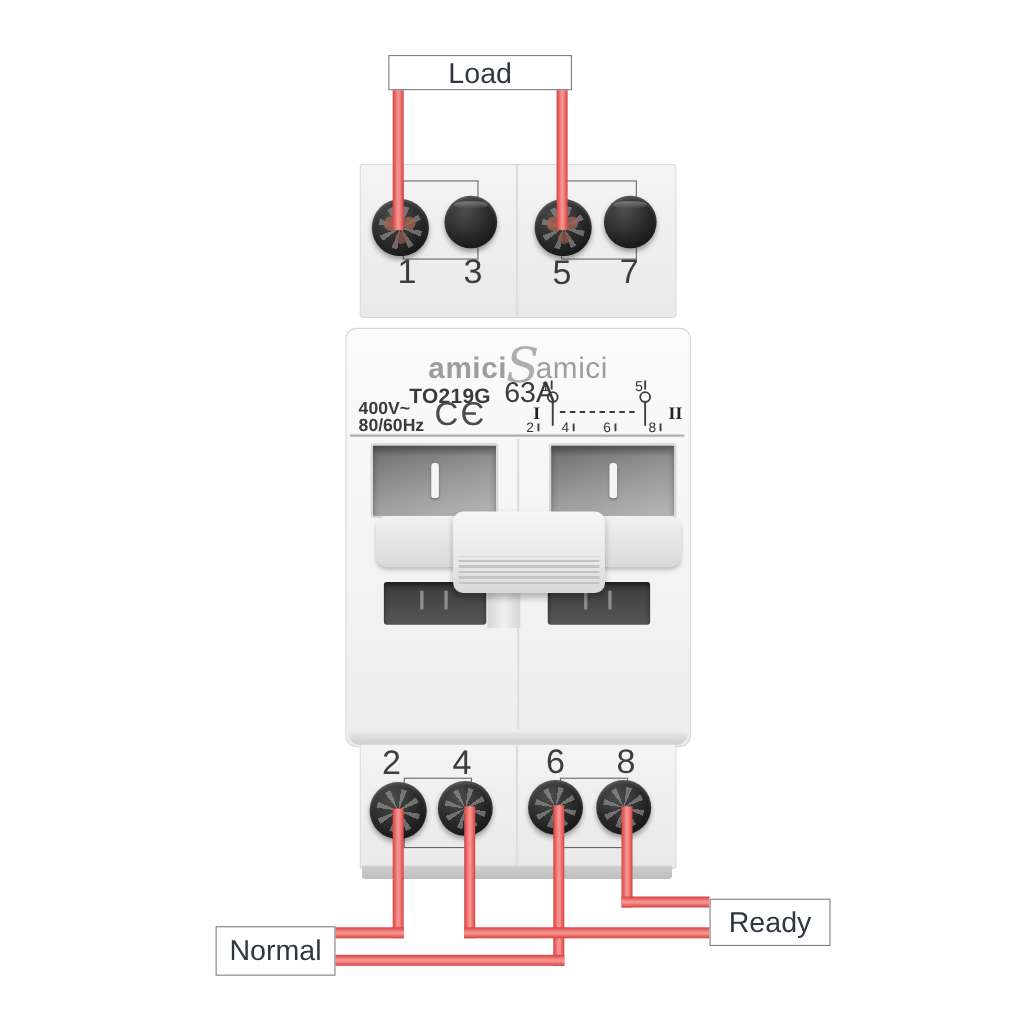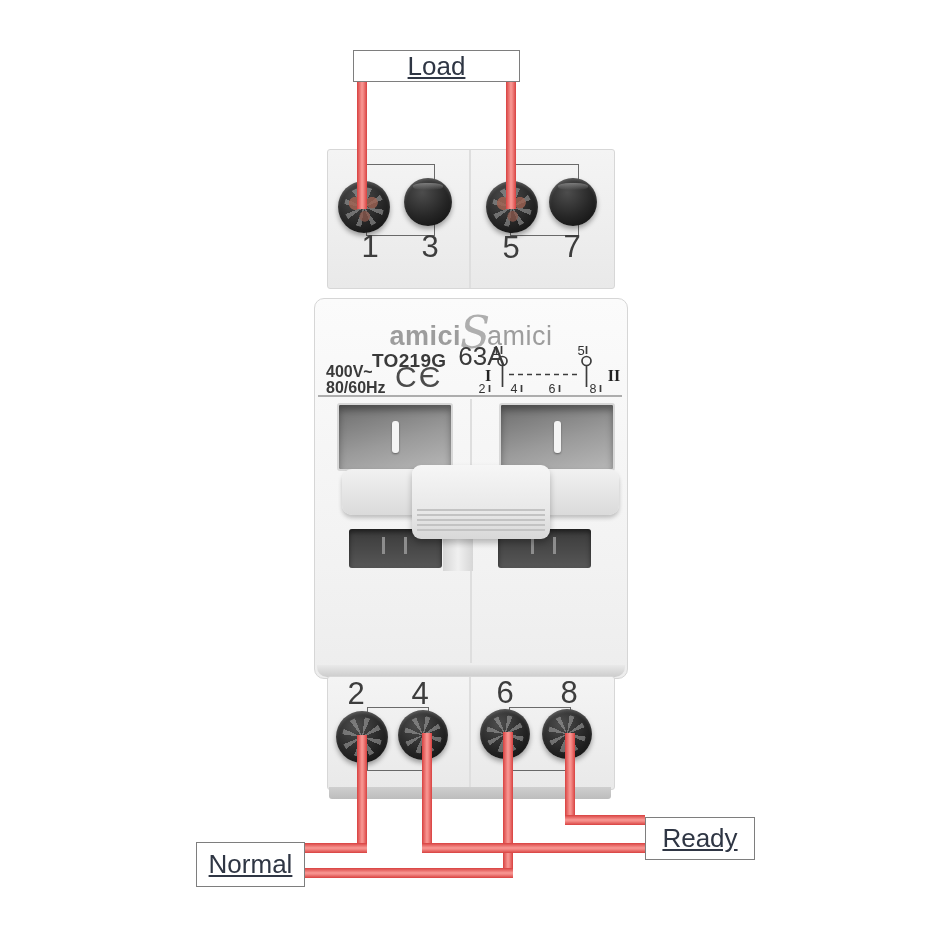--- a/index.html
+++ b/index.html
@@ -2,21 +2,21 @@
 <html><head>
 <meta charset="utf-8">
 <style>
   html,body{margin:0;padding:0;background:#ffffff;}
   .scene{position:relative;width:940px;height:940px;background:#ffffff;overflow:hidden;
          font-family:"Liberation Sans", sans-serif;}
 
   
   .label-box{position:absolute;background:#ffffff;border:1.5px solid #7e7e7e;
              display:flex;align-items:center;justify-content:center;
-             font-size:26px;color:#2f3644;z-index:7;text-decoration:underline;}
+             font-size:26px;color:#2f3644;z-index:7;}
   .load-box{left:353px;top:50px;width:165px;height:30px;}
   .normal-box{left:196px;top:842px;width:107px;height:43px;}
   .ready-box{left:645px;top:817px;width:108px;height:41px;}
 
   
   .wire{position:absolute;z-index:6;}
   .wire.v{width:10px;background:linear-gradient(to right,#d84140,#f6918d 45%,#f6918d 58%,#d84140);}
   .wire.h{height:10px;background:linear-gradient(to bottom,#d84140,#f6918d 45%,#f6918d 58%,#d84140);}
 
   

